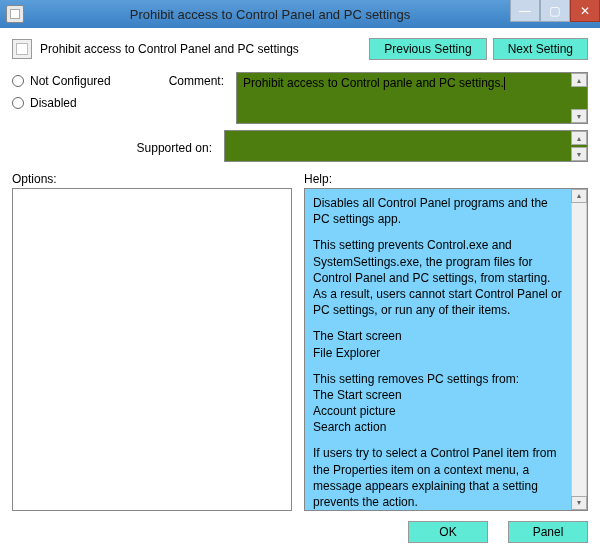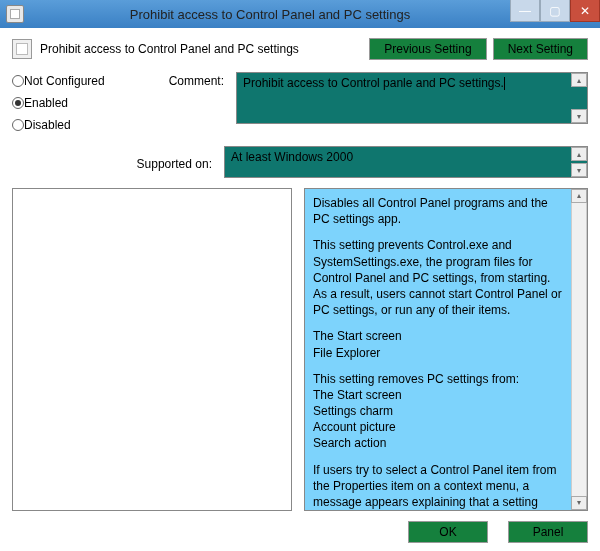--- a/index.html
+++ b/index.html
@@ -96,40 +96,41 @@
       border: 1px solid #bbb;
     }
     .header-title {
       flex: 1;
     }
     .nav-buttons {
       display: flex;
       gap: 6px;
     }
     .btn {
-      background: #15803d;
+      background: #5eead4;
       border: 1px solid #999;
       padding: 3px 14px;
       cursor: pointer;
       min-width: 80px;
       text-align: center;
     }
     .radio-row {
       display: flex;
       align-items: flex-start;
       gap: 12px;
       margin-bottom: 6px;
     }
     .radio-col {
       width: 120px;
       padding-top: 2px;
     }
     .radio-item {
       display: flex;
       align-items: center;
+      gap: 6px;
       margin-bottom: 8px;
     }
     .radio {
       width: 12px;
       height: 12px;
       border: 1px solid #666;
       border-radius: 50%;
       display: inline-block;
       position: relative;
     }
@@ -141,21 +142,21 @@
       border-radius: 50%;
     }
     .label-col {
       width: 80px;
       text-align: right;
       padding-top: 2px;
     }
     .comment-box, .supported-box {
       flex: 1;
       border: 1px solid #888;
-      background: #0f766e;
+      background: #4d7c0f;
       position: relative;
       min-height: 46px;
       padding: 3px 18px 3px 6px;
     }
     .comment-box { height: 52px; }
     .supported-box { min-height: 32px; height: 32px; }
     .scrollbtn {
       position: absolute;
       right: 0;
       width: 16px;
@@ -265,60 +266,58 @@
     </div>
   </div>
 
   <div class="radio-row">
     <div class="radio-col">
       <div class="radio-item">
         <span class="radio"></span>
         <span>Not Configured</span>
       </div>
       <div class="radio-item">
-        <span class="radio selected"></span>
-        <span>Enabled</span>
-      </div>
-      <div class="radio-item">
         <span class="radio"></span>
         <span>Disabled</span>
       </div>
     </div>
     <div class="label-col">Comment:</div>
     <div class="comment-box">
       <span>Prohibit access to Control panle and PC settings.</span><span class="cursor"></span>
       <div class="scrollbtn up">▴</div>
       <div class="scrollbtn down">▾</div>
     </div>
   </div>
 
   <div class="supported-row">
     <div class="supported-label-col">Supported on:</div>
     <div class="supported-box">
-      <span>At least Windows 2000</span>
       <div class="scrollbtn up">▴</div>
       <div class="scrollbtn down">▾</div>
     </div>
   </div>
 
+  <div class="panels-header">
+    <div>Options:</div>
+    <div>Help:</div>
+  </div>
 
   <div class="panels">
     <div class="options-panel"></div>
     <div class="help-panel">
       <p>Disables all Control Panel programs and the PC settings app.</p>
       <p>This setting prevents Control.exe and SystemSettings.exe, the program files for Control Panel and PC settings, from starting. As a result, users cannot start Control Panel or PC settings, or run any of their items.</p>
       <div class="lines">
         <div>The Start screen</div>
         <div>File Explorer</div>
       </div>
       <p></p>
       <div class="lines">
         <div>This setting removes PC settings from:</div>
         <div>The Start screen</div>
-        <div>Settings charm</div>
         <div>Account picture</div>
         <div>Search action</div>
       </div>
       <p></p>
       <p>If users try to select a Control Panel item from the Properties item on a context menu, a message appears explaining that a setting prevents the action.</p>
       <div class="scrollbtn up">▴</div>
       <div class="scrollbar-track"></div>
       <div class="scrollbtn down">▾</div>
     </div>
   </div>

